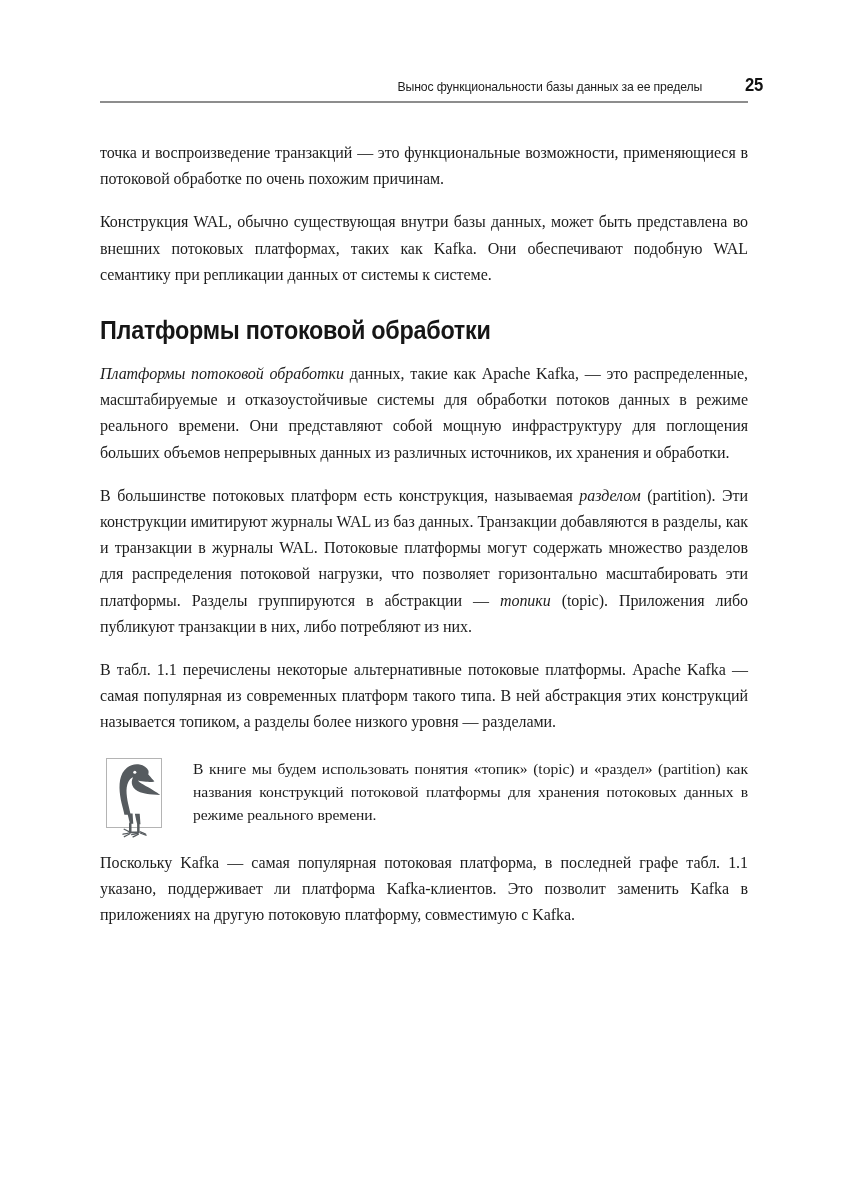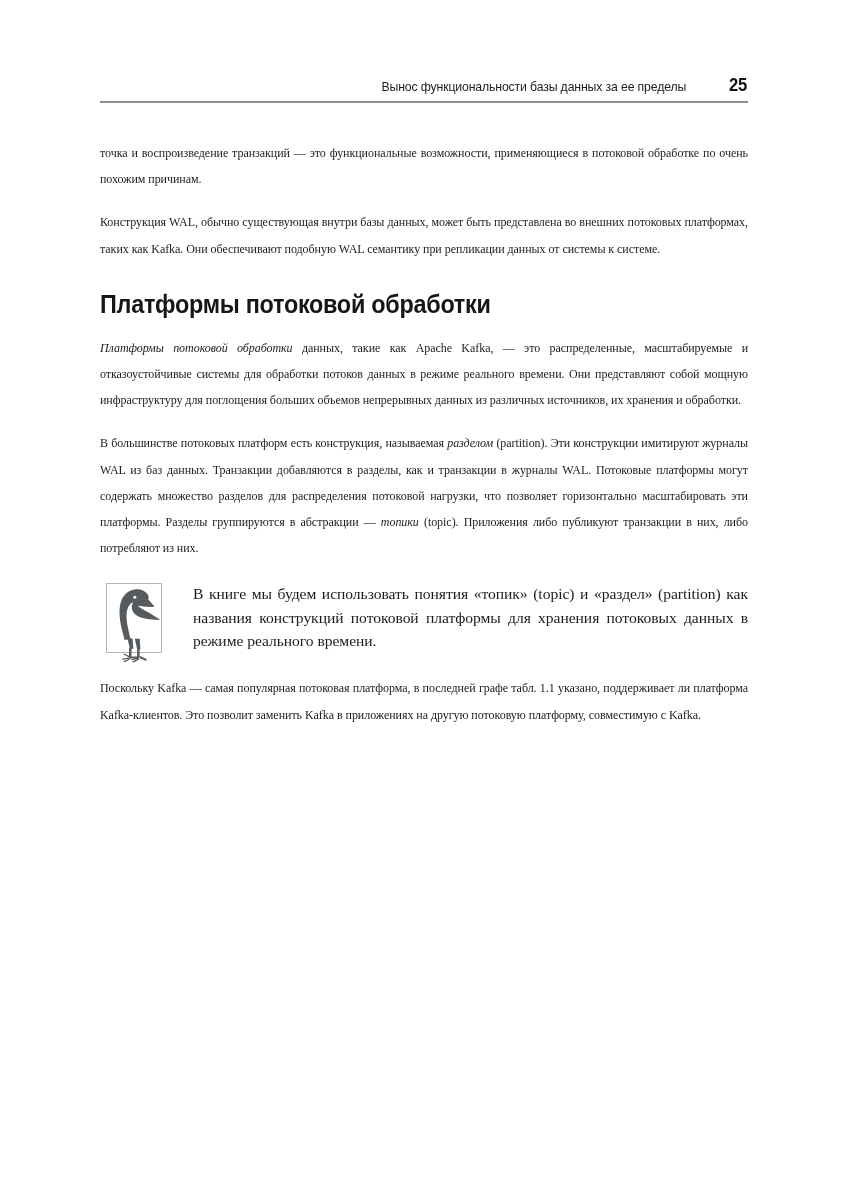--- a/index.html
+++ b/index.html
@@ -23,21 +23,21 @@
     left: 0;
     top: 0;
     width: 849px;
     height: 1200px;
     background: #fff;
   }
 
   
   .runhead {
     position: absolute;
-    left: 100px;
+    left: 116px;
     top: 74px;
     width: 648px;
     display: flex;
     align-items: baseline;
     justify-content: flex-end;
     font-family: "Liberation Sans", "DejaVu Sans", sans-serif;
   }
   .runhead-title {
     font-size: 13.2px;
     letter-spacing: -0.15px;
@@ -68,21 +68,21 @@
   
   .col {
     position: absolute;
     left: 100px;
     top: 140px;
     width: 648px;
   }
 
   p.body {
     margin: 0 0 17px 0;
-    font-size: 12px;
+    font-size: 16px;
     line-height: 26.2px;
     text-align: justify;
     text-justify: inter-word;
     hyphens: manual;
     color: #1c1c1c;
     letter-spacing: -0.05px;
   }
   p.body:last-child { margin-bottom: 4px; }
   p.body i, p.body em { font-style: italic; }
 
@@ -157,20 +157,21 @@
     <p class="body">Конструкция WAL, обычно существующая внутри базы данных, может быть представлена во внешних потоковых платформах, таких как Kafka. Они обеспечивают подобную WAL семантику при репликации данных от системы к системе.</p>
 
     <h2 class="section">Платформы потоковой обработки</h2>
 
     <p class="body"><i>Платформы потоковой обработки</i><span> данных, такие как Apache Kafka, — это распределенные, масштабируемые и отказоустойчивые системы для обработки потоков данных в режиме реального времени. Они представляют собой мощную инфраструктуру для поглощения больших объемов непрерывных данных из различных источников, их хранения и обработки.</span></p>
 
     <p class="body"><span>В большинстве потоковых платформ есть конструкция, называемая </span><i>разделом</i><span> (partition). Эти конструкции имитируют журналы WAL из баз данных. Транзакции добавляются в разделы, как и транзакции в журналы WAL. Потоковые платформы могут содержать множество разделов для распределения потоковой нагрузки, что позволяет горизонтально масштабировать эти платформы. Разделы группируются в абстракции — </span><i>топики</i><span> (topic). Приложения либо публикуют транзакции в них, либо потребляют из них.</span></p>
 
 
 
+    <p class="body">В табл. 1.1 перечислены некоторые альтернативные потоковые платформы. Apache Kafka — самая популярная из современных платформ такого типа. В ней абстракция этих конструкций называется топиком, а разделы более низкого уровня — разделами.</p>
 
     <div class="note">
       <div class="note-figure">
         <div class="note-frame"></div>
         <svg class="raven-svg" viewBox="0 0 58 82" aria-hidden="true">
           <g fill="#565b5f">
             <path d="M42.5,12.8 C41.0,9.6 37.7,7.3 33.6,6.6 C29.0,5.8 24.4,7.0 20.9,9.8 C17.3,12.7 15.0,17.1 14.1,22.1 C13.2,27.1 13.4,32.6 14.2,38.0 C14.9,42.6 16.0,47.0 17.0,50.8 C17.6,53.1 18.1,55.1 18.4,56.7 L24.6,56.7 C24.2,54.6 23.6,52.0 22.9,49.0 C21.9,44.8 20.9,40.0 20.6,35.4 C20.3,31.0 20.8,27.0 22.3,24.0 C23.4,21.8 25.0,20.2 27.0,19.3 C25.6,22.2 25.4,25.1 26.4,27.6 C27.6,30.8 30.4,33.0 34.1,34.3 C37.8,35.6 42.2,36.2 46.6,36.5 C49.3,36.7 51.9,36.8 54.2,36.9 C52.6,35.6 50.2,34.0 47.5,32.4 C44.1,30.4 40.3,28.4 37.3,26.6 C34.7,25.1 32.8,23.7 32.0,22.5 C34.3,23.1 37.2,23.6 40.0,23.8 C43.3,24.1 46.4,24.0 48.4,23.4 C47.0,21.8 45.0,19.6 43.2,17.5 C42.9,17.1 42.6,16.8 42.3,16.4 C42.6,15.2 42.7,13.9 42.5,12.8 Z"></path>
             <circle cx="28.8" cy="14.2" r="1.55" fill="#ffffff"></circle>
             <path d="M21.5,55.6 L26.6,55.6 L27.0,62.0 C27.1,63.6 27.2,64.8 27.3,65.8 L24.0,65.8 C23.6,64.2 23.0,62.0 22.5,59.8 C22.1,58.2 21.7,56.8 21.5,55.6 Z"></path>
             <path d="M28.9,55.8 L33.7,55.8 L34.2,62.4 C34.3,64.0 34.4,65.2 34.5,66.2 L31.2,66.2 C30.8,64.6 30.3,62.4 29.8,60.2 C29.4,58.5 29.1,57.0 28.9,55.8 Z"></path>

